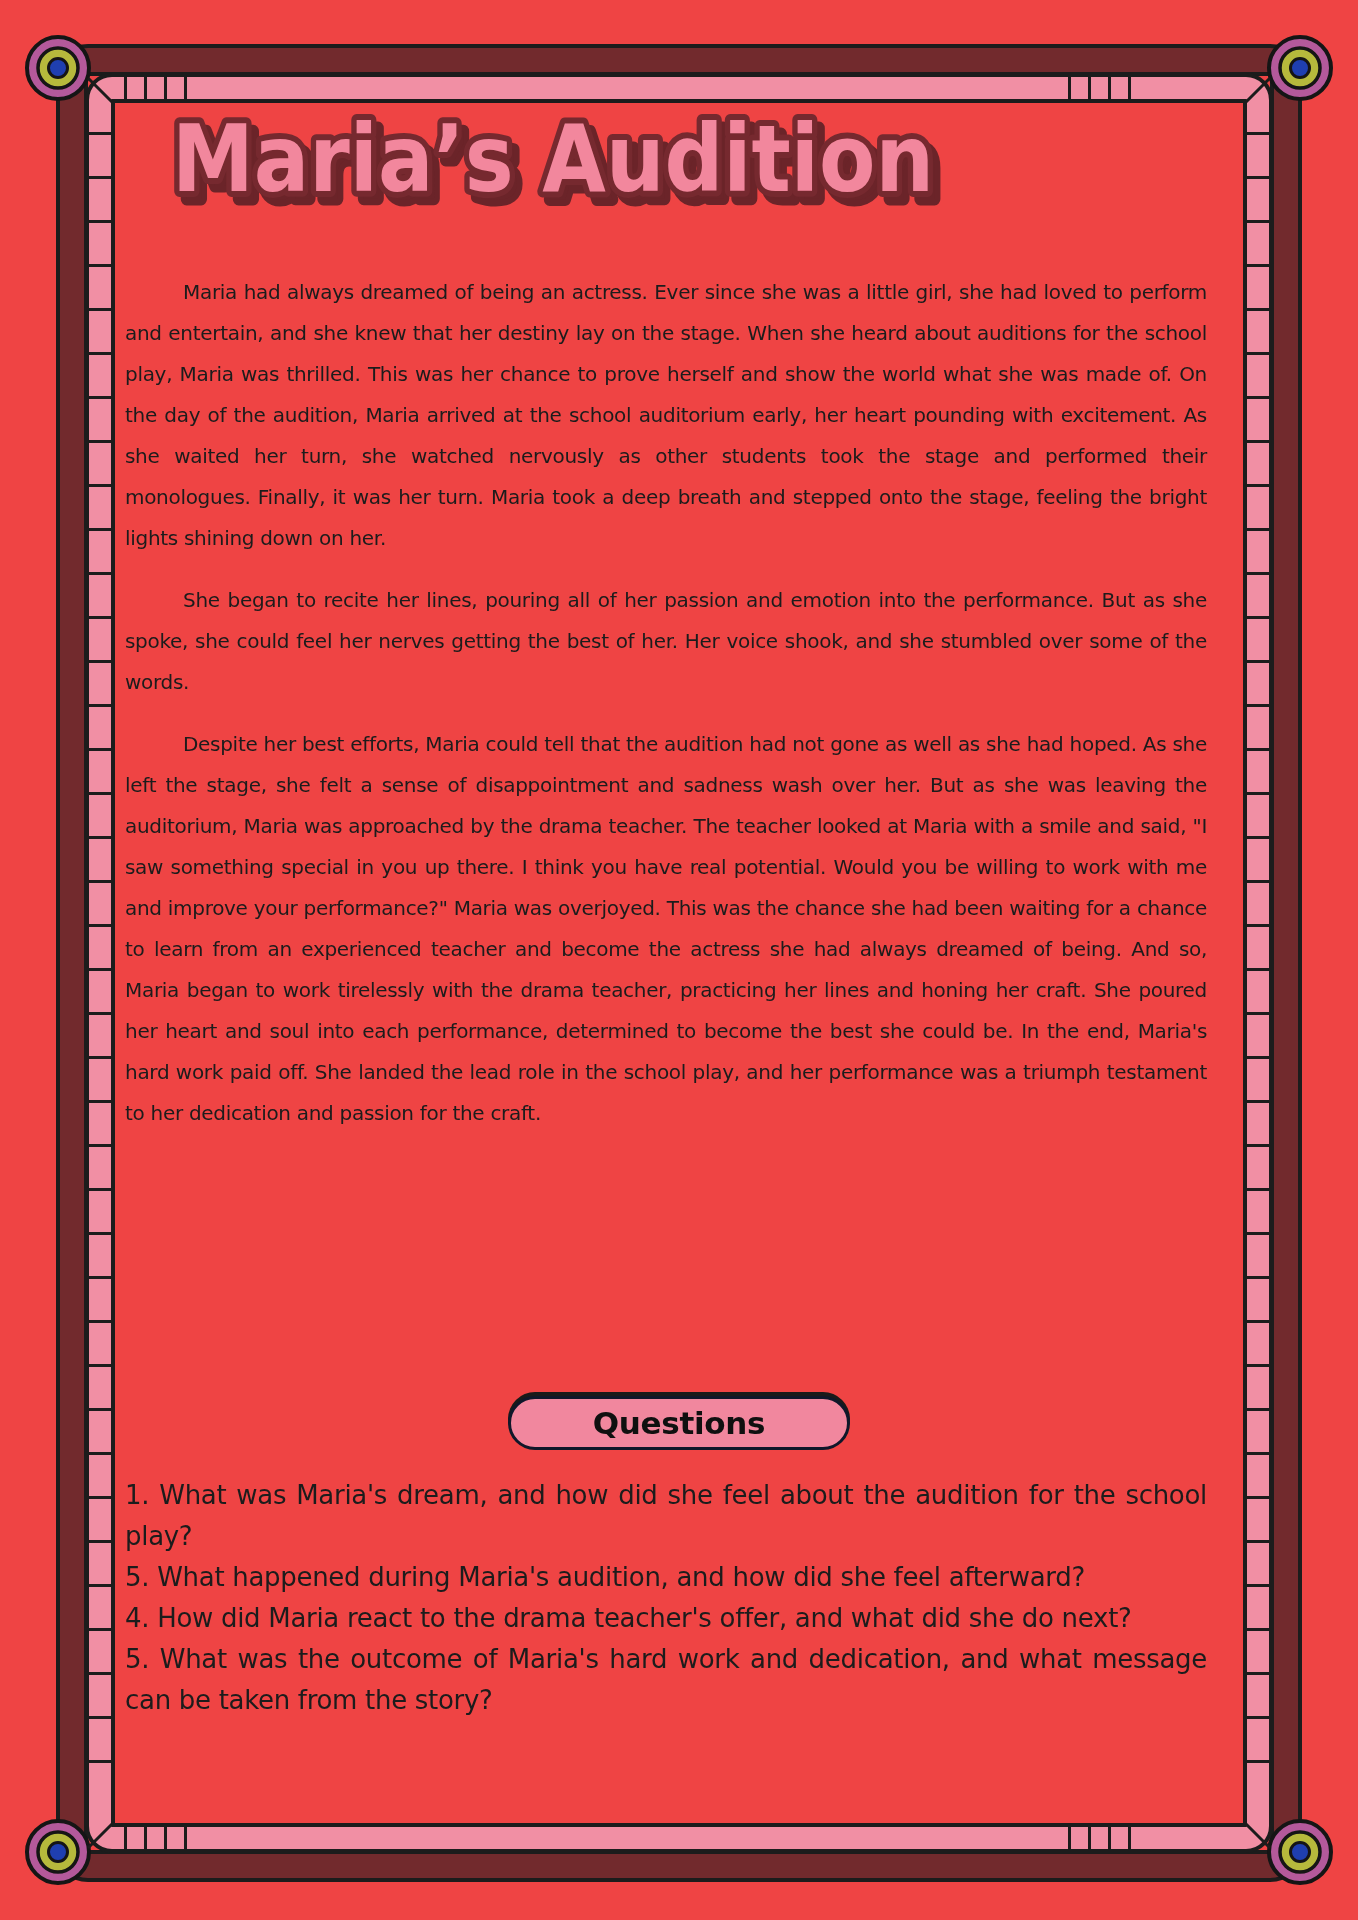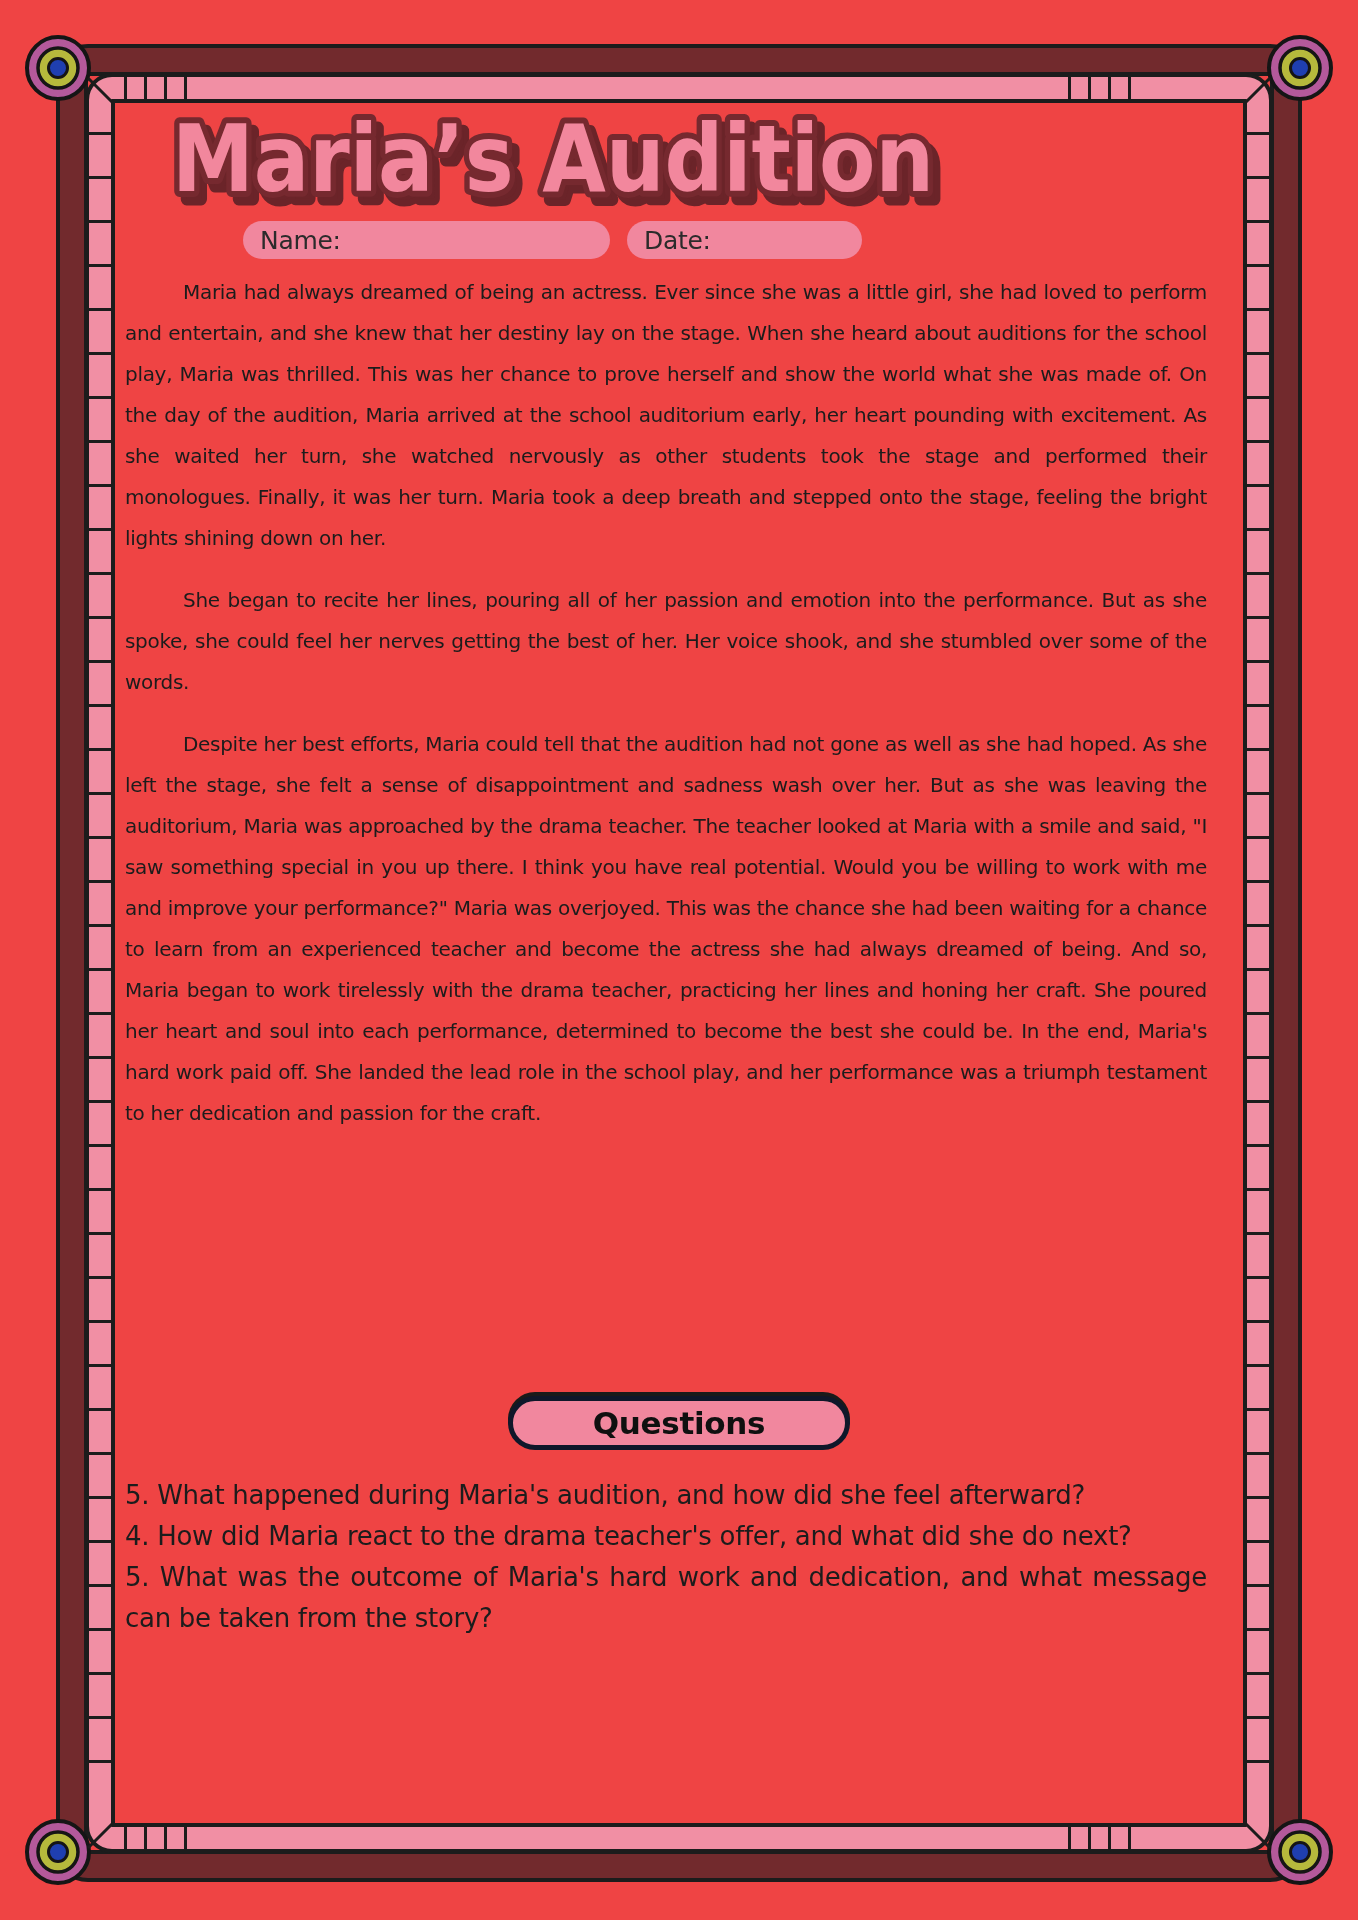--- a/index.html
+++ b/index.html
@@ -45,21 +45,21 @@
   .story{
     position:absolute;top:272px;left:125px;width:1082px;
     font-size:20px;line-height:41px;text-align:justify;letter-spacing:-0.3px;
   }
   .story p{margin:0 0 21px 0;text-indent:58px;}
   
   .questions-pill{
     position:absolute;top:1396px;left:50%;transform:translateX(-50%);
     width:342px;height:54px;box-sizing:border-box;
     background:var(--pill-pink,#f1879e);
-    border:5px solid #0f172a;border-radius:28px;
+    border:3px solid #0f172a;border-radius:28px;
     box-shadow:0 -4px 0 0 #1a1a1a;
     display:flex;align-items:center;justify-content:center;
   }
   .questions-pill span{font-size:31px;font-weight:600;color:#101010;letter-spacing:-0.3px;}
   .questions-list{
     position:absolute;top:1475px;left:125px;width:1082px;
     font-size:26px;line-height:41px;text-align:justify;letter-spacing:-0.3px;
   }
   .questions-list div{margin:0;}
 </style>
@@ -109,38 +109,31 @@
       <path class="diagtick" d="M88 1848 L112 1824"></path>
       <path class="diagtick" d="M1246 1824 L1270 1848"></path>
     </g>
   </svg>
 
   <svg class="title-svg" viewBox="0 0 1358 170">
     <text class="title-shadow" x="560" y="141" textLength="762" lengthAdjust="spacingAndGlyphs">Maria’s Audition</text>
     <text class="title-main" x="553" y="133" textLength="762" lengthAdjust="spacingAndGlyphs">Maria’s Audition</text>
   </svg>
 
-  <div class="fields">
-    <div class="pill pill-name">
-      <span class="pill-label">Name:</span>
-    </div>
-    <div class="pill pill-date">
-      <span class="pill-label">Date:</span>
-    </div>
-  </div>
 
   <div class="story">
     <p>Maria had always dreamed of being an actress. Ever since she was a little girl, she had loved to perform and entertain, and she knew that her destiny lay on the stage. When she heard about auditions for the school play, Maria was thrilled. This was her chance to prove herself and show the world what she was made of. On the day of the audition, Maria arrived at the school auditorium early, her heart pounding with excitement. As she waited her turn, she watched nervously as other students took the stage and performed their monologues. Finally, it was her turn. Maria took a deep breath and stepped onto the stage, feeling the bright lights shining down on her.</p>
     <p>She began to recite her lines, pouring all of her passion and emotion into the performance. But as she spoke, she could feel her nerves getting the best of her. Her voice shook, and she stumbled over some of the words.</p>
     <p>Despite her best efforts, Maria could tell that the audition had not gone as well as she had hoped. As she left the stage, she felt a sense of disappointment and sadness wash over her. But as she was leaving the auditorium, Maria was approached by the drama teacher. The teacher looked at Maria with a smile and said, "I saw something special in you up there. I think you have real potential. Would you be willing to work with me and improve your performance?" Maria was overjoyed. This was the chance she had been waiting for a chance to learn from an experienced teacher and become the actress she had always dreamed of being. And so, Maria began to work tirelessly with the drama teacher, practicing her lines and honing her craft. She poured her heart and soul into each performance, determined to become the best she could be. In the end, Maria's hard work paid off. She landed the lead role in the school play, and her performance was a triumph testament to her dedication and passion for the craft.</p>
   </div>
 
   <div class="questions-pill">
     <span>Questions</span>
   </div>
 
   <div class="questions-list">
+    <div>1. What was Maria's dream, and how did she feel about the audition for the school play?</div>
     <div>5. What happened during Maria's audition, and how did she feel afterward?</div>
     <div>4. How did Maria react to the drama teacher's offer, and what did she do next?</div>
     <div>5. What was the outcome of Maria's hard work and dedication, and what message can be taken from the story?</div>
   </div>
 
 </div>
 
 </body></html>

